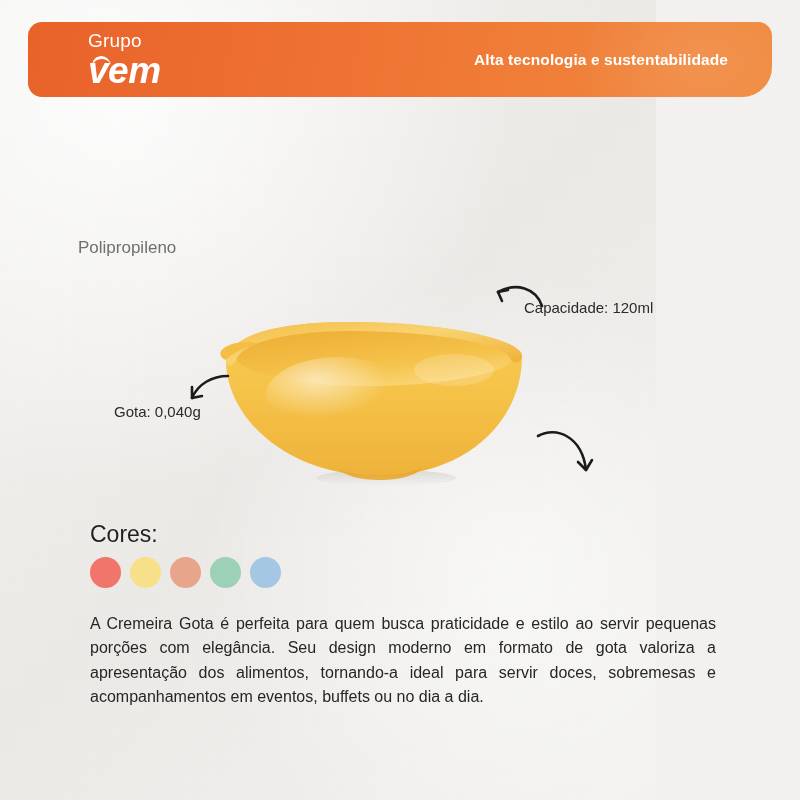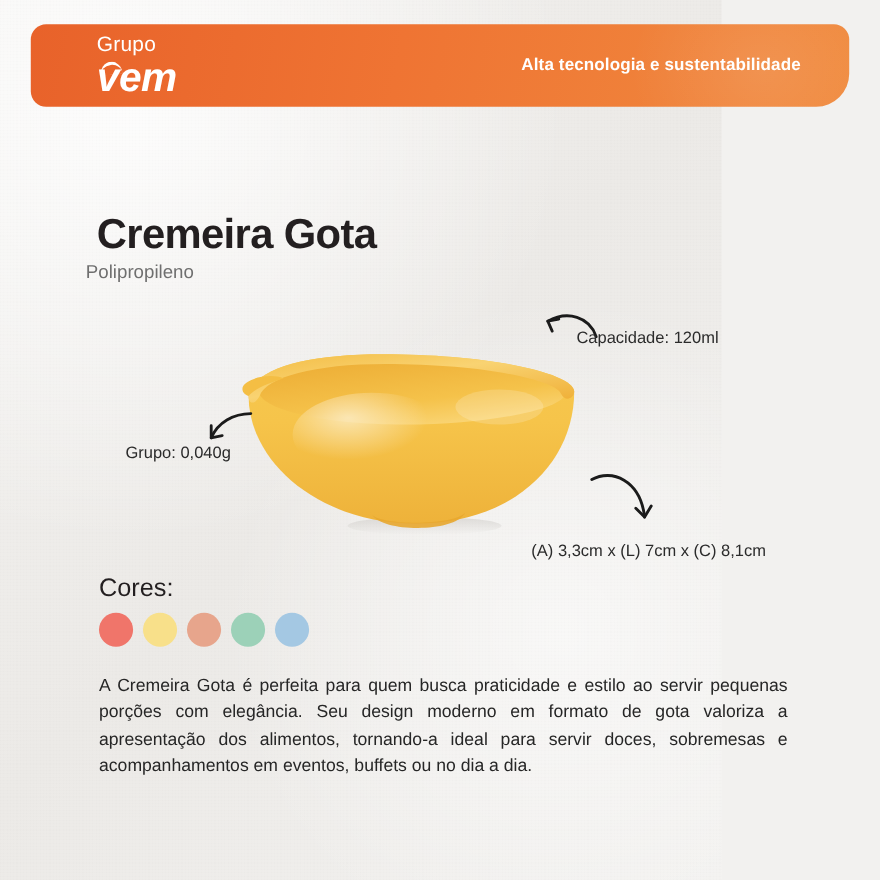--- a/index.html
+++ b/index.html
@@ -157,21 +157,20 @@
   <div id="grain"></div>
 
   <div id="header" style="background: linear-gradient(100deg, rgb(232, 98, 42) 0%, rgb(239, 116, 51) 45%, rgb(240, 139, 63) 100%);">
     <div class="brand">
       <div class="brand-top">Grupo</div>
       <div class="brand-main">vem</div>
     </div>
     <div id="header-tagline">Alta tecnologia e sustentabilidade</div>
   </div>
 
-  <div id="title">Cremeira Gota</div>
   <div id="subtitle">Polipropileno</div>
 
   <div id="product">
     <svg class="bowl-wrap" viewBox="0 0 330 190" xmlns="http://www.w3.org/2000/svg">
       <defs>
         <linearGradient id="bowlBody" x1="0" y1="0" x2="0" y2="1">
           <stop offset="0%" stop-color="#F7C84F"></stop>
           <stop offset="40%" stop-color="#F6C44A"></stop>
           <stop offset="100%" stop-color="#EEB23A"></stop>
         </linearGradient>
@@ -215,27 +214,26 @@
   <svg class="arrow" style="left:492px; top:280px;" width="56" height="34" viewBox="0 0 56 34" xmlns="http://www.w3.org/2000/svg">
     <path d="M50 26 C 44 8, 24 2, 6 12" fill="none" stroke="#1b1b1b" stroke-width="2.6" stroke-linecap="round"></path>
     <path d="M6 12 L 16 10 M6 12 L 10 21" fill="none" stroke="#1b1b1b" stroke-width="2.6" stroke-linecap="round"></path>
   </svg>
   <div class="callout" id="callout-cap">Capacidade: 120ml</div>
 
   <svg class="arrow" style="left:186px; top:368px;" width="48" height="34" viewBox="0 0 48 34" xmlns="http://www.w3.org/2000/svg">
     <path d="M6 30 C 12 16, 26 8, 42 8" fill="none" stroke="#1b1b1b" stroke-width="2.6" stroke-linecap="round"></path>
     <path d="M6 30 L 6 19 M6 30 L 16 28" fill="none" stroke="#1b1b1b" stroke-width="2.6" stroke-linecap="round"></path>
   </svg>
-  <div class="callout" id="callout-peso">Grupo: 0,040g</div>
+  <div class="callout" id="callout-peso">Gota: 0,040g</div>
 
   <svg class="arrow" style="left:534px; top:426px;" width="64" height="56" viewBox="0 0 64 56" xmlns="http://www.w3.org/2000/svg">
     <path d="M4 10 C 22 0, 48 10, 52 44" fill="none" stroke="#1b1b1b" stroke-width="2.6" stroke-linecap="round"></path>
     <path d="M52 44 L 44 36 M52 44 L 58 34" fill="none" stroke="#1b1b1b" stroke-width="2.6" stroke-linecap="round"></path>
   </svg>
-  <div class="callout" id="callout-dims">(A) 3,3cm x (L) 7cm x (C) 8,1cm</div>
 
   <div id="cores-title">Cores:</div>
   <div id="swatches">
     <div class="swatch" style="background: rgb(240, 117, 106);"></div>
     <div class="swatch" style="background: rgb(248, 224, 138);"></div>
     <div class="swatch" style="background: rgb(231, 165, 140);"></div>
     <div class="swatch" style="background: rgb(156, 209, 184);"></div>
     <div class="swatch" style="background: rgb(164, 200, 227);"></div>
   </div>
 

